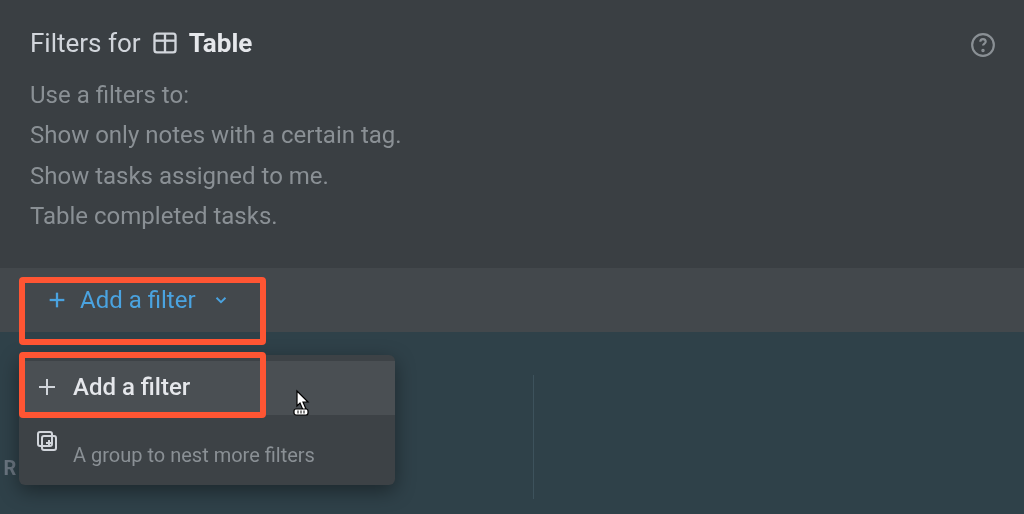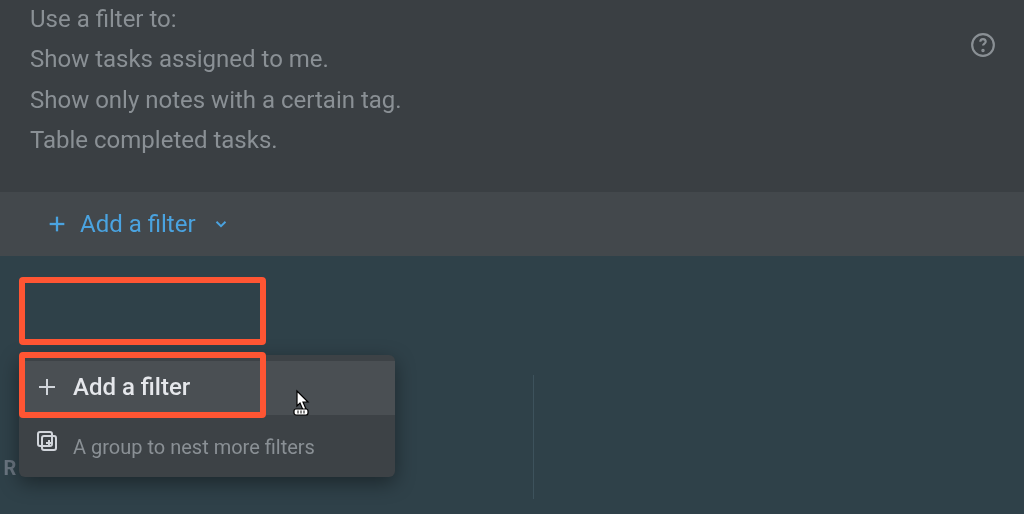--- a/index.html
+++ b/index.html
@@ -129,21 +129,21 @@
     flex-direction: column;
   }
   .dropdown-item-label {
     font-size: 24px;
     color: #e5e7eb;
     font-weight: 500;
   }
   .dropdown-item-subtext {
     font-size: 20px;
     color: #8a9095;
-    margin-top: 8px;
+    margin-top: 16px;
   }
   .cursor {
     position: absolute;
     left: 288px;
     top: 388px;
     z-index: 20;
     pointer-events: none;
   }
   .table-bg {
     position: absolute;
@@ -205,33 +205,44 @@
     color: #6a7580;
     font-size: 20px;
     font-weight: 700;
   }
 </style>
 </head>
 <body>
 
 <div class="filter-panel">
 
+  <div class="panel-header">
+    <span class="panel-header-title">Filters for</span>
+    <span class="table-icon">
+      <svg width="28" height="28" viewBox="0 0 24 24" fill="none" stroke="#d1d5db" stroke-width="2">
+        <rect x="3" y="4" width="18" height="16" rx="2"></rect>
+        <line x1="3" y1="10" x2="21" y2="10"></line>
+        <line x1="12" y1="4" x2="12" y2="20"></line>
+      </svg>
+    </span>
+    <span class="panel-header-title panel-header-bold">Table</span>
+  </div>
 
   <span class="help-icon">
     <svg width="26" height="26" viewBox="0 0 24 24" fill="none" stroke="currentColor" stroke-width="2">
       <circle cx="12" cy="12" r="10"></circle>
       <path d="M9.5 9a2.5 2.5 0 0 1 5 0c0 1.5-2.5 2-2.5 3.5"></path>
       <circle cx="12" cy="17" r="0.6" fill="currentColor"></circle>
     </svg>
   </span>
 
   <div class="hint-text">
-    <div>Use a filter to:</div>
+    <div>Use a filters to:</div>
+    <div>Show only notes with a certain tag.</div>
     <div>Show tasks assigned to me.</div>
-    <div>Show only notes with a certain tag.</div>
     <div>Table completed tasks.</div>
   </div>
 
   <div class="add-filter-bar">
     <div class="add-filter-btn">
       <span class="plus-icon">
         <svg width="22" height="22" viewBox="0 0 24 24" fill="none" stroke="#4aa3e0" stroke-width="2.5">
           <line x1="12" y1="4" x2="12" y2="20"></line>
           <line x1="4" y1="12" x2="20" y2="12"></line>
         </svg>

